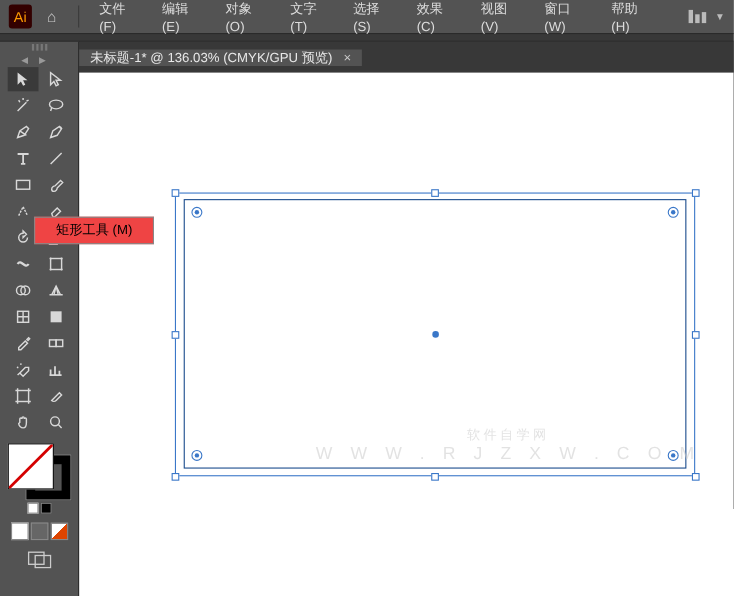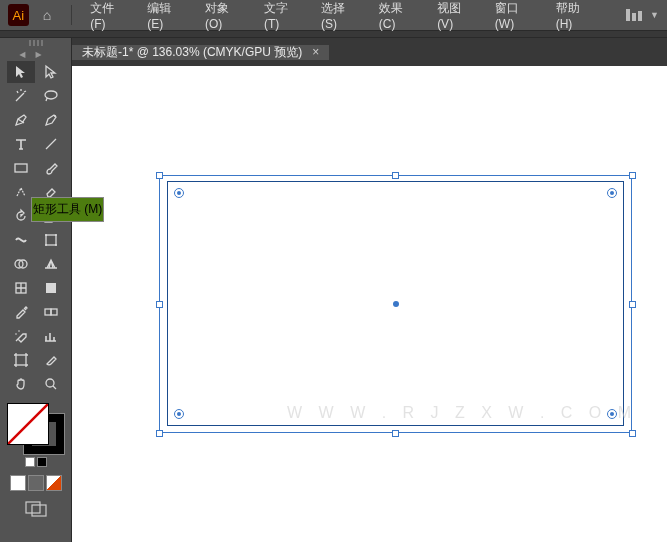--- a/index.html
+++ b/index.html
@@ -44,21 +44,21 @@
 .tab{background:#535353;height:15px;display:flex;align-items:center;padding:0 10px;color:#e8e8e8;gap:10px}
 .tab .x{color:#ccc;cursor:default}
 .canvas-wrap{flex:1;background:#fff;position:relative;margin:0}
 .selbox{position:absolute;border:1px solid #3a77c8}
 .handle{position:absolute;width:7px;height:7px;background:#fff;border:1px solid #3a77c8}
 .anchor{position:absolute;width:10px;height:10px;border:1.5px solid #3a77c8;border-radius:50%}
 .anchor::after{content:"";position:absolute;top:2px;left:2px;width:4px;height:4px;background:#3a77c8;border-radius:50%}
 .center-dot{position:absolute;width:6px;height:6px;background:#3a77c8;border-radius:50%}
 .watermark{position:absolute;color:#ccc;font-size:20px;letter-spacing:3px;opacity:.55;text-align:center;line-height:1.2}
 .watermark .sub{font-size:16px;letter-spacing:6px}
-.tooltip{position:absolute;background:#4d7c0f;border:1px solid #888;padding:3px 1px;color:#000;font-size:12px;z-index:50;white-space:nowrap}
+.tooltip{position:absolute;background:#ef4444;border:1px solid #888;padding:3px 19px;color:#000;font-size:12px;z-index:50;white-space:nowrap}
 </style>
 </head>
 <body>
 
 <div class="menubar">
   <div class="app-logo">Ai</div>
   <span class="home-ico">⌂</span>
   <div class="sep"></div>
   <span class="mi">文件(F)</span>
   <span class="mi">编辑(E)</span>
@@ -290,19 +290,20 @@
       <div class="handle" style="left:557px;top:235px"></div>
       <div class="handle" style="left:84px;top:364px"></div>
       <div class="handle" style="left:320px;top:364px"></div>
       <div class="handle" style="left:557px;top:364px"></div>
       <div class="anchor" style="left:102px;top:122px"></div>
       <div class="anchor" style="left:535px;top:122px"></div>
       <div class="anchor" style="left:102px;top:343px"></div>
       <div class="anchor" style="left:535px;top:343px"></div>
       <div class="center-dot" style="left:321px;top:235px"></div>
       <div class="watermark" style="right:30px;bottom:120px">
+        <div>软件自学网</div>
         <div class="sub">W W W . R J Z X W . C O M</div>
       </div>
     </div>
   </div>
 </div>
 
 <div class="tooltip" style="left:31px;top:197px">矩形工具 (M)</div>
 
 </body></html>

